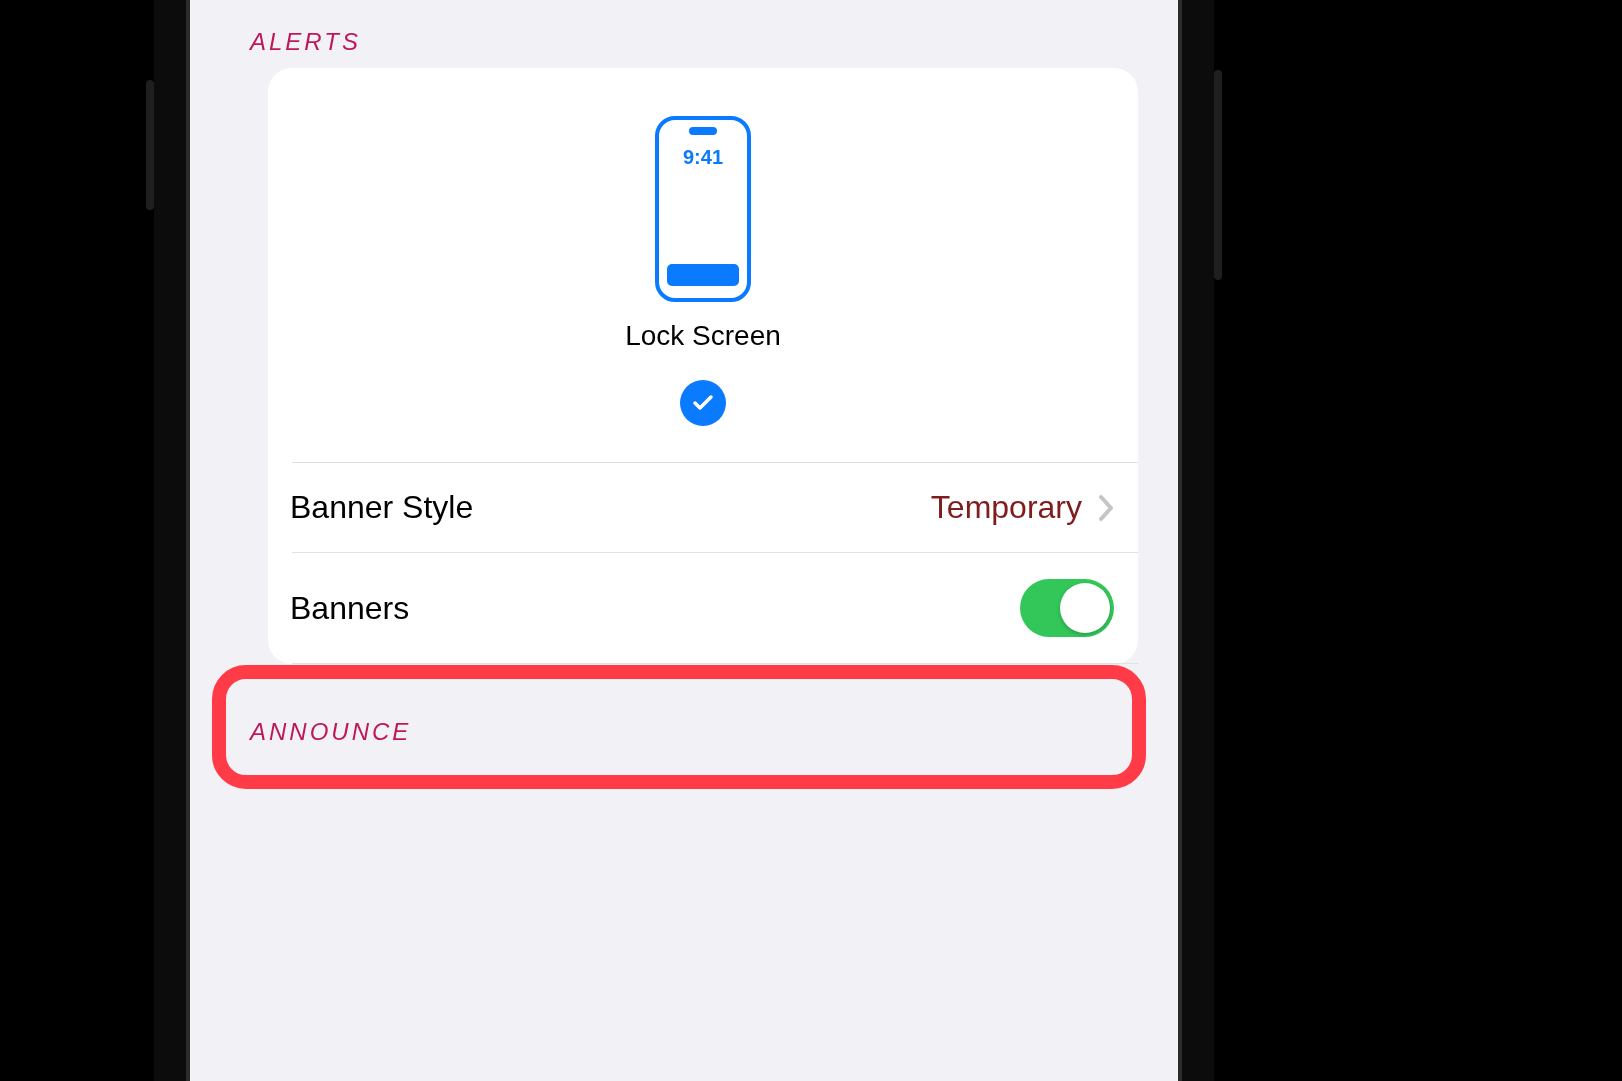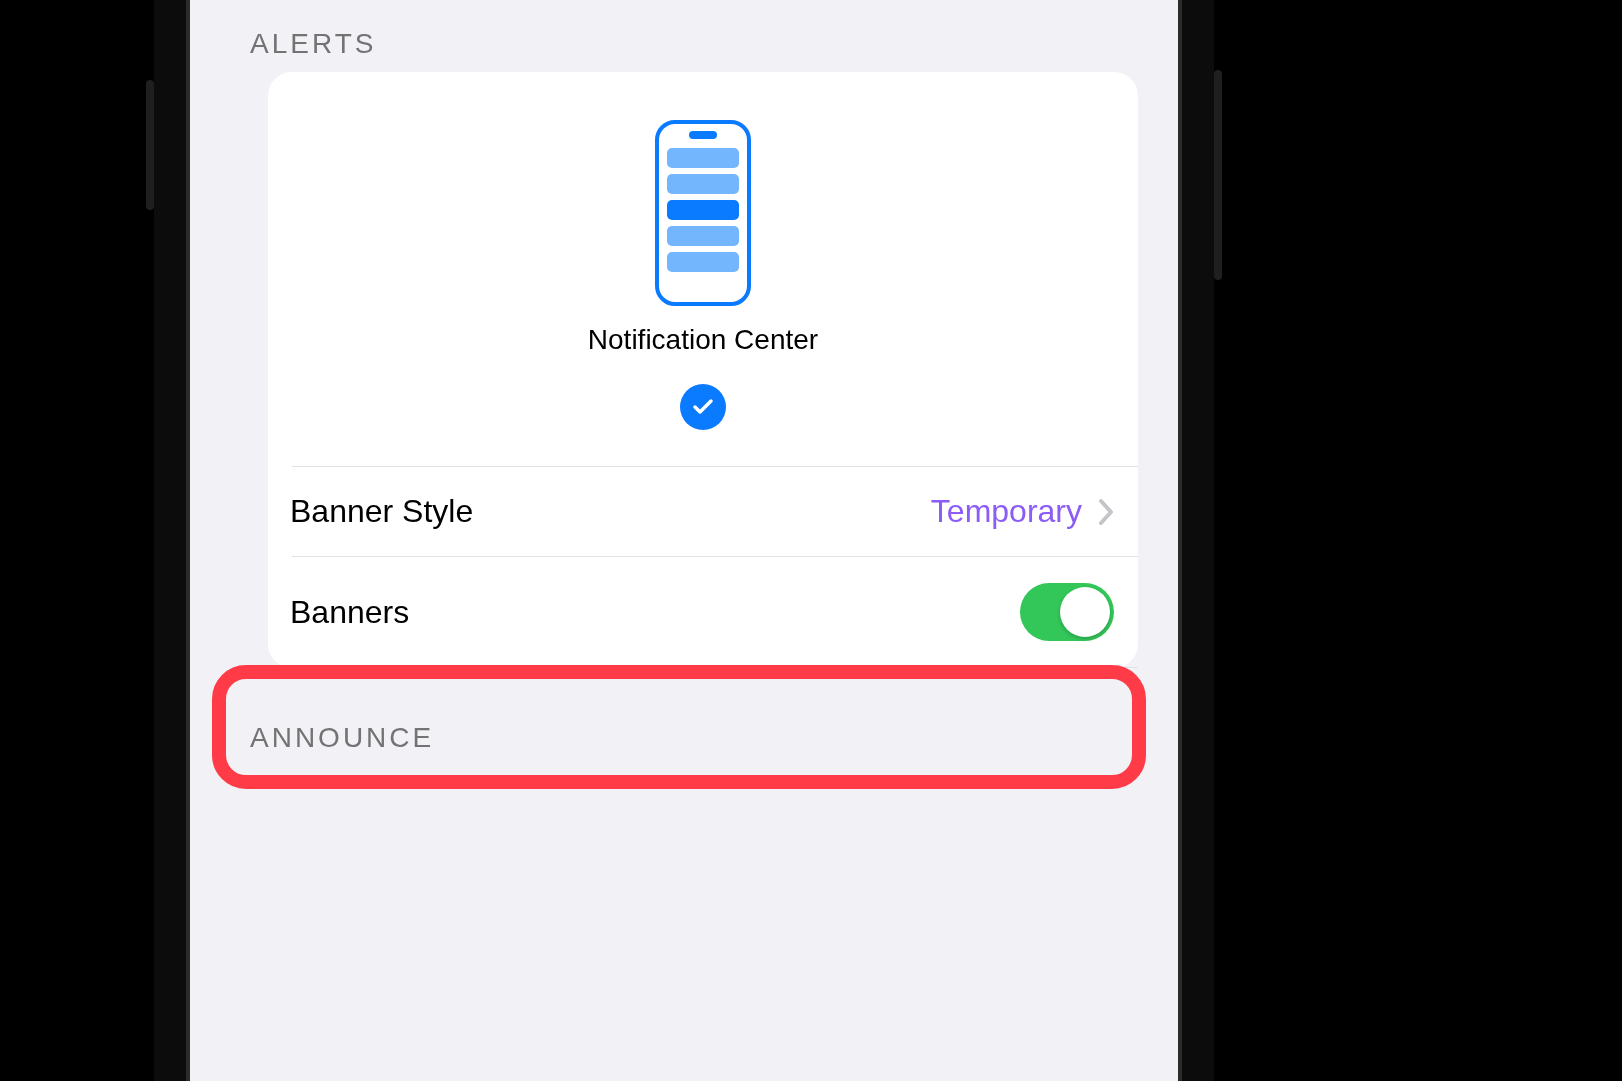--- a/index.html
+++ b/index.html
@@ -50,28 +50,29 @@
   .screen {
     position: absolute;
     left: 32px;
     right: 32px;
     top: 0;
     bottom: 0;
     background: #F2F1F6;
     overflow: hidden;
   }
   .section-header {
-    font-size: 28px;
+    font-size: 24px;
     letter-spacing: 3px;
-    color: #737373;
+    color: #be185d;
     text-transform: uppercase;
     font-weight: 400;
     padding-left: 32px;
     margin-top: 68px;
     margin-bottom: 12px;
+    font-style: italic;
   }
   .announce-header {
     margin-top: 54px;
   }
   .panel {
     background: #fff;
     border-radius: 24px;
     margin: 0 0 0 0;
     width: 870px;
     margin-left: 50px;
@@ -170,21 +171,21 @@
   .row {
     display: flex;
     align-items: center;
     justify-content: space-between;
     padding: 26px 24px 26px 22px;
     font-size: 32px;
   }
   .row-label { color: #000; font-weight: 400; }
   .row-value {
     display: flex;
-    color: #8b5cf6;
+    color: #7f1d1d;
     font-size: 32px;
   }
   .chevron {
     margin-left: 16px;
     display: inline-flex;
     align-items: center;
   }
   .chevron svg { width: 16px; height: 28px; }
   .toggle {
     width: 94px;
@@ -218,37 +219,34 @@
   <div class="side-button-left"></div>
   <div class="side-button-right"></div>
   <div class="phone-bezel">
     <div class="screen">
 
       <div class="section-header">ALERTS</div>
 
       <div class="panel">
         <div class="alert-options">
 
-
           <div class="alert-option">
             <div class="phone-icon">
               <div class="notch"></div>
-              <div class="nc-bar b1"></div>
-              <div class="nc-bar b2"></div>
-              <div class="nc-bar b3"></div>
-              <div class="nc-bar b4"></div>
-              <div class="nc-bar b5"></div>
+              <div class="lock-time">9:41</div>
+              <div class="lock-bar"></div>
             </div>
-            <div class="alert-label">Notification Center</div>
+            <div class="alert-label">Lock Screen</div>
             <div class="check">
               <svg viewBox="0 0 24 24" fill="none">
                   <path d="M4 12l5 5L20 6" stroke="#fff" stroke-width="3.5" stroke-linecap="round" stroke-linejoin="round"></path>
                 </svg>
             </div>
           </div>
+
 
 
         </div>
 
         <div class="divider"></div>
 
         <div class="row">
           <span class="row-label">Banner Style</span>
           <span class="row-value">
             <span>Temporary</span>

